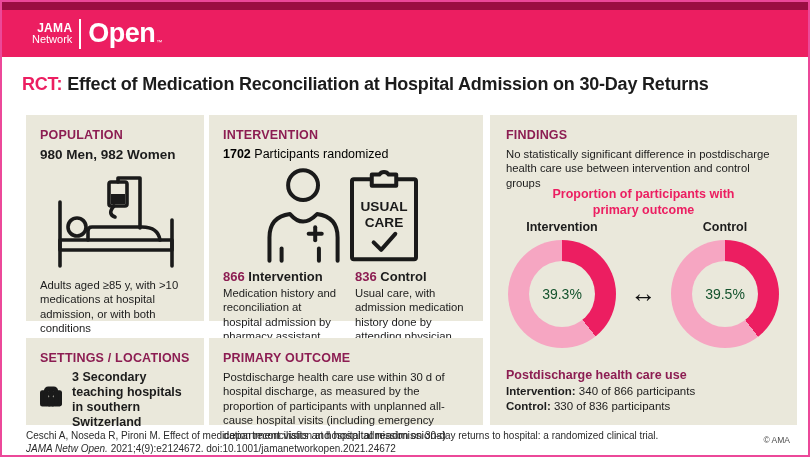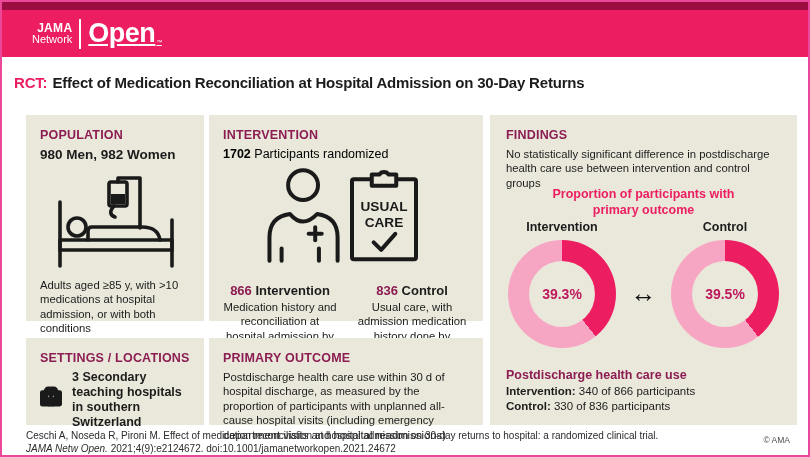--- a/index.html
+++ b/index.html
@@ -9,54 +9,54 @@
     border:2px solid #ec4899; background:#ffffff; overflow:hidden;
   }
   
   .strip-dark { height:8px; background:#9B0E42; }
   .band-pink  { height:47px; background:#EC1E61; display:flex; align-items:center; padding-left:30px; }
   .logo { display:flex; align-items:center; color:#ffffff; }
   .logo-left { text-align:right; line-height:11px; }
   .logo-jama { font-size:12px; font-weight:bold; letter-spacing:0.3px; }
   .logo-network { font-size:11px; font-weight:normal; }
   .logo-divider { width:2px; height:30px; background:#ffffff; margin:0 7px; }
-  .logo-open { font-size:27px; font-weight:bold; letter-spacing:-0.5px; display:flex; align-items:flex-end;text-decoration:underline; }
+  .logo-open { font-size:27px; font-weight:bold; letter-spacing:-0.5px; display:flex; align-items:flex-end; }
   .logo-tm { font-size:6px; font-weight:normal; margin-left:1px; margin-bottom:4px; }
   
-  .title { position:absolute; left:12px; top:72px; font-size:15px; font-weight:bold; letter-spacing:-0.2px; color:#1c1c1c; }
+  .title { position:absolute; left:20px; top:72px; font-size:18px; font-weight:bold; letter-spacing:-0.2px; color:#1c1c1c; }
   .title .rct { color:#EC1E61; margin-right:5px; }
   
   .panel { position:absolute; background:#EAE8DB; padding:13px 14px; }
   #p-population   { left:24px;  top:113px; width:178px; height:206px; }
   #p-settings     { left:24px;  top:336px; width:178px; height:87px;  }
   #p-intervention { left:207px; top:113px; width:274px; height:206px; }
   #p-outcome      { left:207px; top:336px; width:274px; height:87px;  }
   #p-findings     { left:488px; top:113px; width:307px; height:310px; padding:13px 16px; }
   .sec-h { color:#8C1D52; font-weight:bold; font-size:12.5px; letter-spacing:0.2px; margin-bottom:5px; }
   .lead  { font-weight:bold; font-size:13.5px; color:#1c1c1c; }
   .body-txt { font-size:11.3px; line-height:1.28; color:#1c1c1c; }
   .num-maroon { color:#8C1D52; font-weight:bold; }
   
   .bed-wrap { text-align:center; margin:8px 0 6px 0; }
   .pop-median { font-weight:bold; font-size:13.5px; margin-top:2px; }
   
   .set-row { display:flex; gap:10px; align-items:flex-start; margin-top:2px; }
   .set-txt { font-weight:bold; font-size:12.5px; line-height:1.2; color:#1c1c1c; }
   
   .icons-row { display:flex; justify-content:center; padding:6px 12px 4px 4px; }
-  .grp-row { display:flex; gap:18px; margin-top:16px;text-align:center; }
+  .grp-row { display:flex; gap:18px; margin-top:2px; }
   .grp { width:50%; }
   .grp-lead { font-size:13px; font-weight:bold; color:#1c1c1c; margin-bottom:2px; }
   
   .f-title { position:absolute; left:0; right:0; top:72px; text-align:center; color:#EC1E61; font-weight:bold; font-size:12.5px; line-height:1.25; }
   .donut-label { position:absolute; top:105px; width:120px; text-align:center; font-weight:bold; font-size:12.5px; color:#1c1c1c; }
   .donut { position:absolute; top:125px; width:108px; height:108px; border-radius:50%; }
   .donut-hole { position:absolute; left:50%; top:50%; transform:translate(-50%,-50%);
     width:66px; height:66px; border-radius:50%; background:#EAE8DB;
-    display:flex; align-items:center; justify-content:center; font-weight:bold; font-size:14px; color:#be185d; }
+    display:flex; align-items:center; justify-content:center; font-weight:normal; font-size:14px; color:#14532d; }
   .arrow { position:absolute; left:0; right:0; top:163px; text-align:center; font-size:26px; font-weight:bold; color:#111111; }
   .f-foot-h { position:absolute; left:16px; top:253px; color:#8C1D52; font-weight:bold; font-size:12.5px; }
   .f-foot-l1 { position:absolute; left:16px; top:270px; font-size:11.5px; color:#1c1c1c; }
   .f-foot-l2 { position:absolute; left:16px; top:285px; font-size:11.5px; color:#1c1c1c; }
   .f-foot-l1 b, .f-foot-l2 b { font-weight:bold; }
   
   .cite { position:absolute; left:24px; top:427px; font-size:10px; line-height:1.3; color:#2b2b2b; }
   .cite .ital { font-style:italic; }
   .copyright { position:absolute; right:18px; top:433px; font-size:8.5px; color:#4a4a4a; }
   svg.icon { display:inline-block; }

